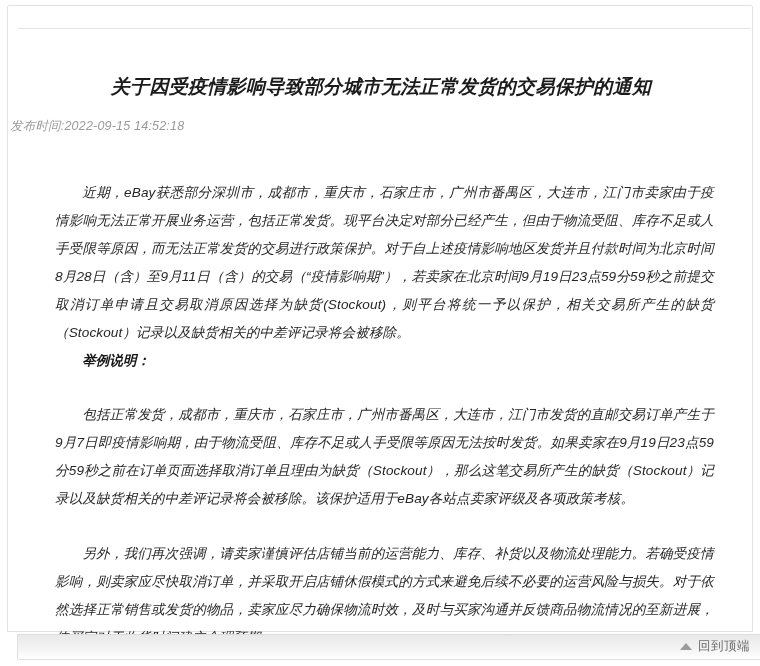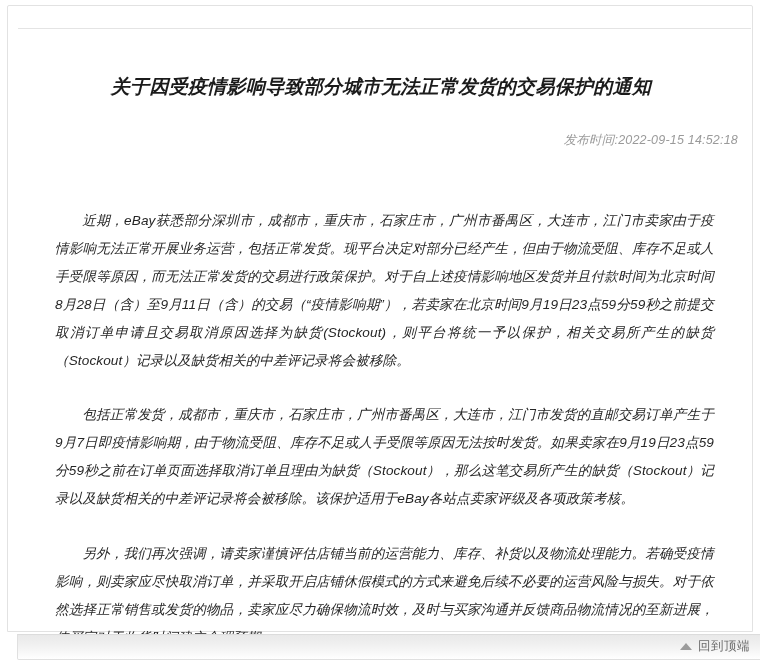--- a/index.html
+++ b/index.html
@@ -53,23 +53,23 @@
     padding: 52px 60px 0 60px;
     text-align: center;
     font-size: 19px;
     font-weight: bold;
     color: #1b1b1b;
     letter-spacing: 0.3px;
     line-height: 26px;
   }
 
   .article-meta {
-    margin: 16px;
+    margin: 2px;
     padding: 16px 0 0 0;
-    text-align: right;
+    text-align: left;
     font-size: 12.5px;
     color: #9a9a9a;
     letter-spacing: 0.2px;
   }
 
   .article-body {
     padding: 42px 40px 16px 47px;
   }
 
   .para {
@@ -152,20 +152,21 @@
   <article class="article">
 
     <h1 class="article-title">关于因受疫情影响导致部分城市无法正常发货的交易保护的通知</h1>
 
     <div class="article-meta">发布时间:2022-09-15 14:52:18</div>
 
     <div class="article-body">
 
       <p class="para indent">近期，eBay获悉部分深圳市，成都市，重庆市，石家庄市，广州市番禺区，大连市，江门市卖家由于疫情影响无法正常开展业务运营，包括正常发货。现平台决定对部分已经产生，但由于物流受阻、库存不足或人手受限等原因，而无法正常发货的交易进行政策保护。对于自上述疫情影响地区发货并且付款时间为北京时间8月28日（含）至9月11日（含）的交易（“疫情影响期”），若卖家在北京时间9月19日23点59分59秒之前提交取消订单申请且交易取消原因选择为缺货(Stockout)，则平台将统一予以保护，相关交易所产生的缺货（Stockout）记录以及缺货相关的中差评记录将会被移除。</p>
 
+      <p class="subhead gap-xl">举例说明：</p>
 
       <p class="para indent gap-md">包括正常发货，成都市，重庆市，石家庄市，广州市番禺区，大连市，江门市发货的直邮交易订单产生于9月7日即疫情影响期，由于物流受阻、库存不足或人手受限等原因无法按时发货。如果卖家在9月19日23点59分59秒之前在订单页面选择取消订单且理由为缺货（Stockout），那么这笔交易所产生的缺货（Stockout）记录以及缺货相关的中差评记录将会被移除。该保护适用于eBay各站点卖家评级及各项政策考核。</p>
 
       <p class="para indent gap-lg">另外，我们再次强调，请卖家谨慎评估店铺当前的运营能力、库存、补货以及物流处理能力。若确受疫情影响，则卖家应尽快取消订单，并采取开启店铺休假模式的方式来避免后续不必要的运营风险与损失。对于依然选择正常销售或发货的物品，卖家应尽力确保物流时效，及时与买家沟通并反馈商品物流情况的至新进展，使买家对于收货时间建立合理预期。</p>
 
     </div>
   </article>
 </div>
 
 <div class="footer-bar">

